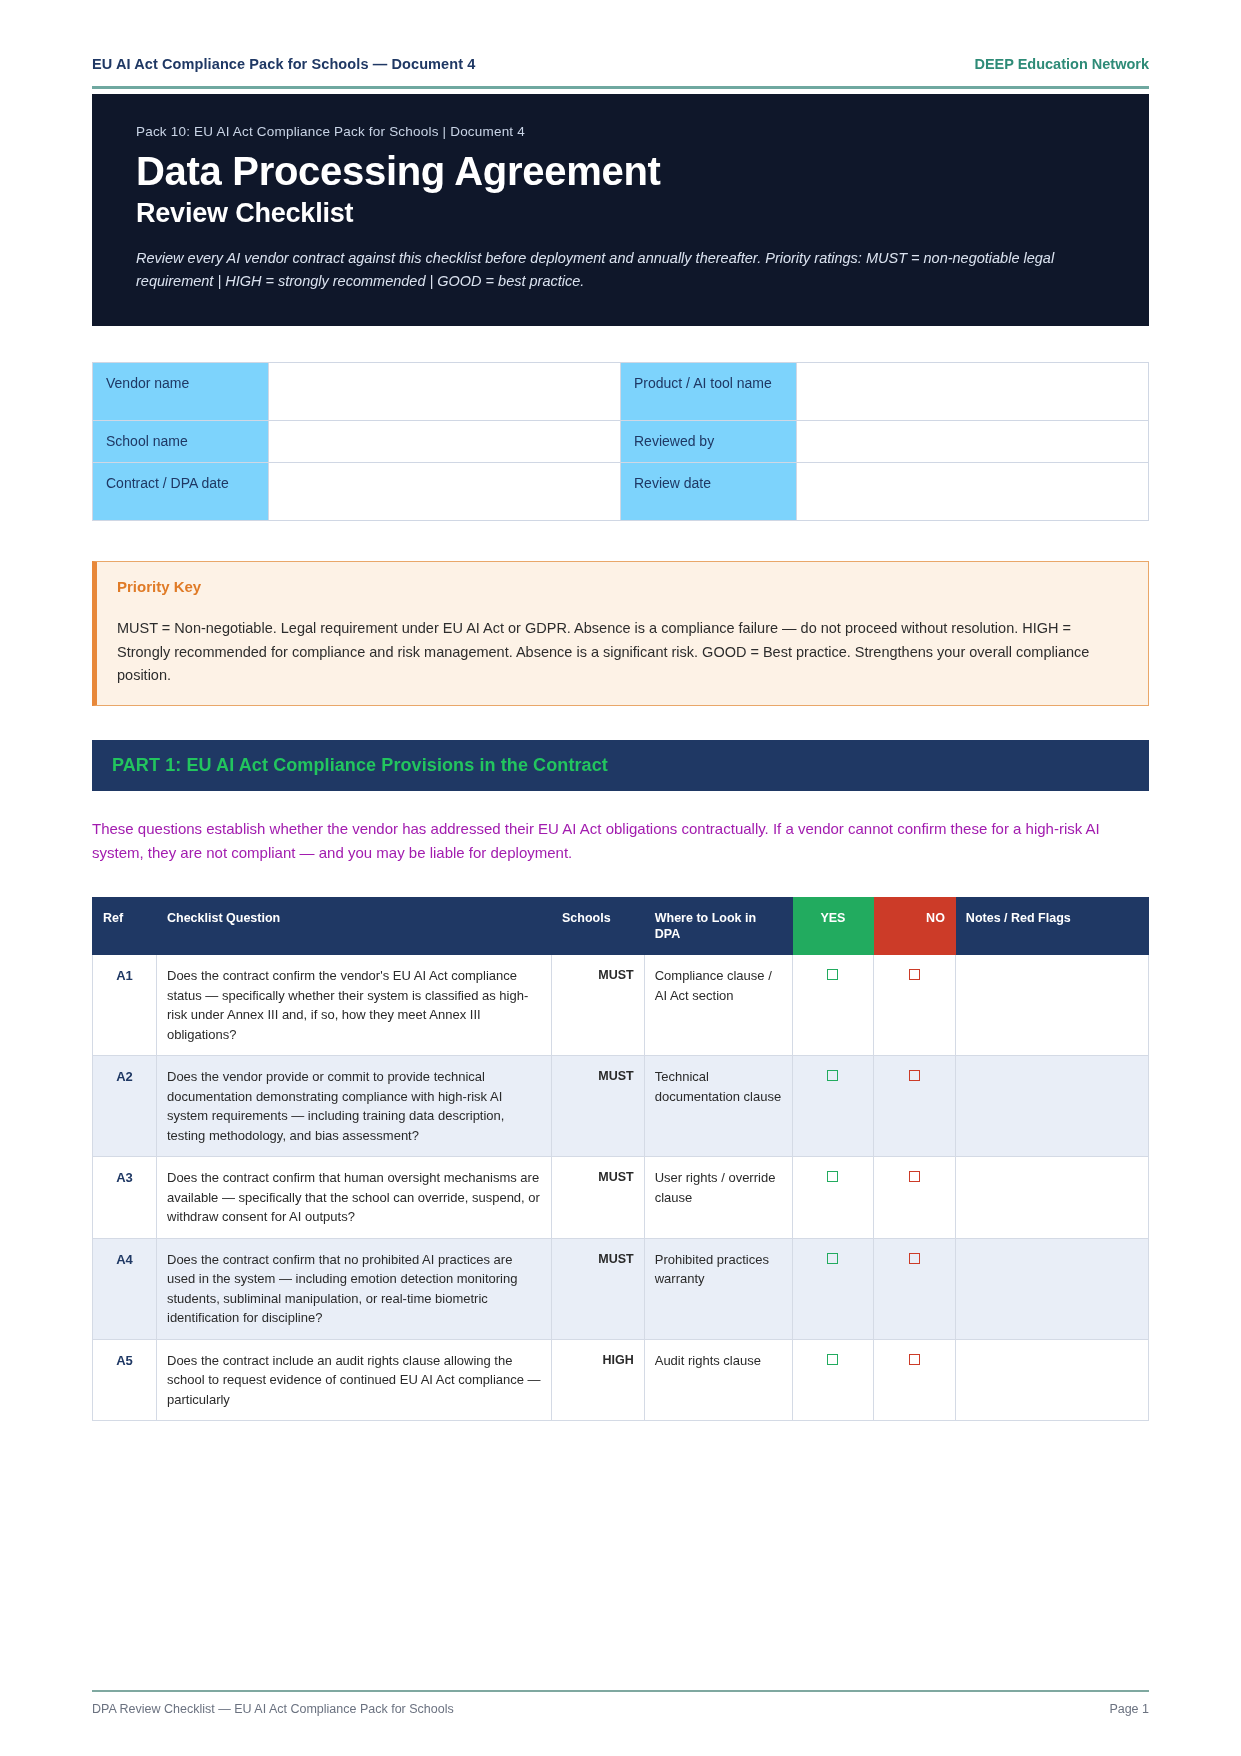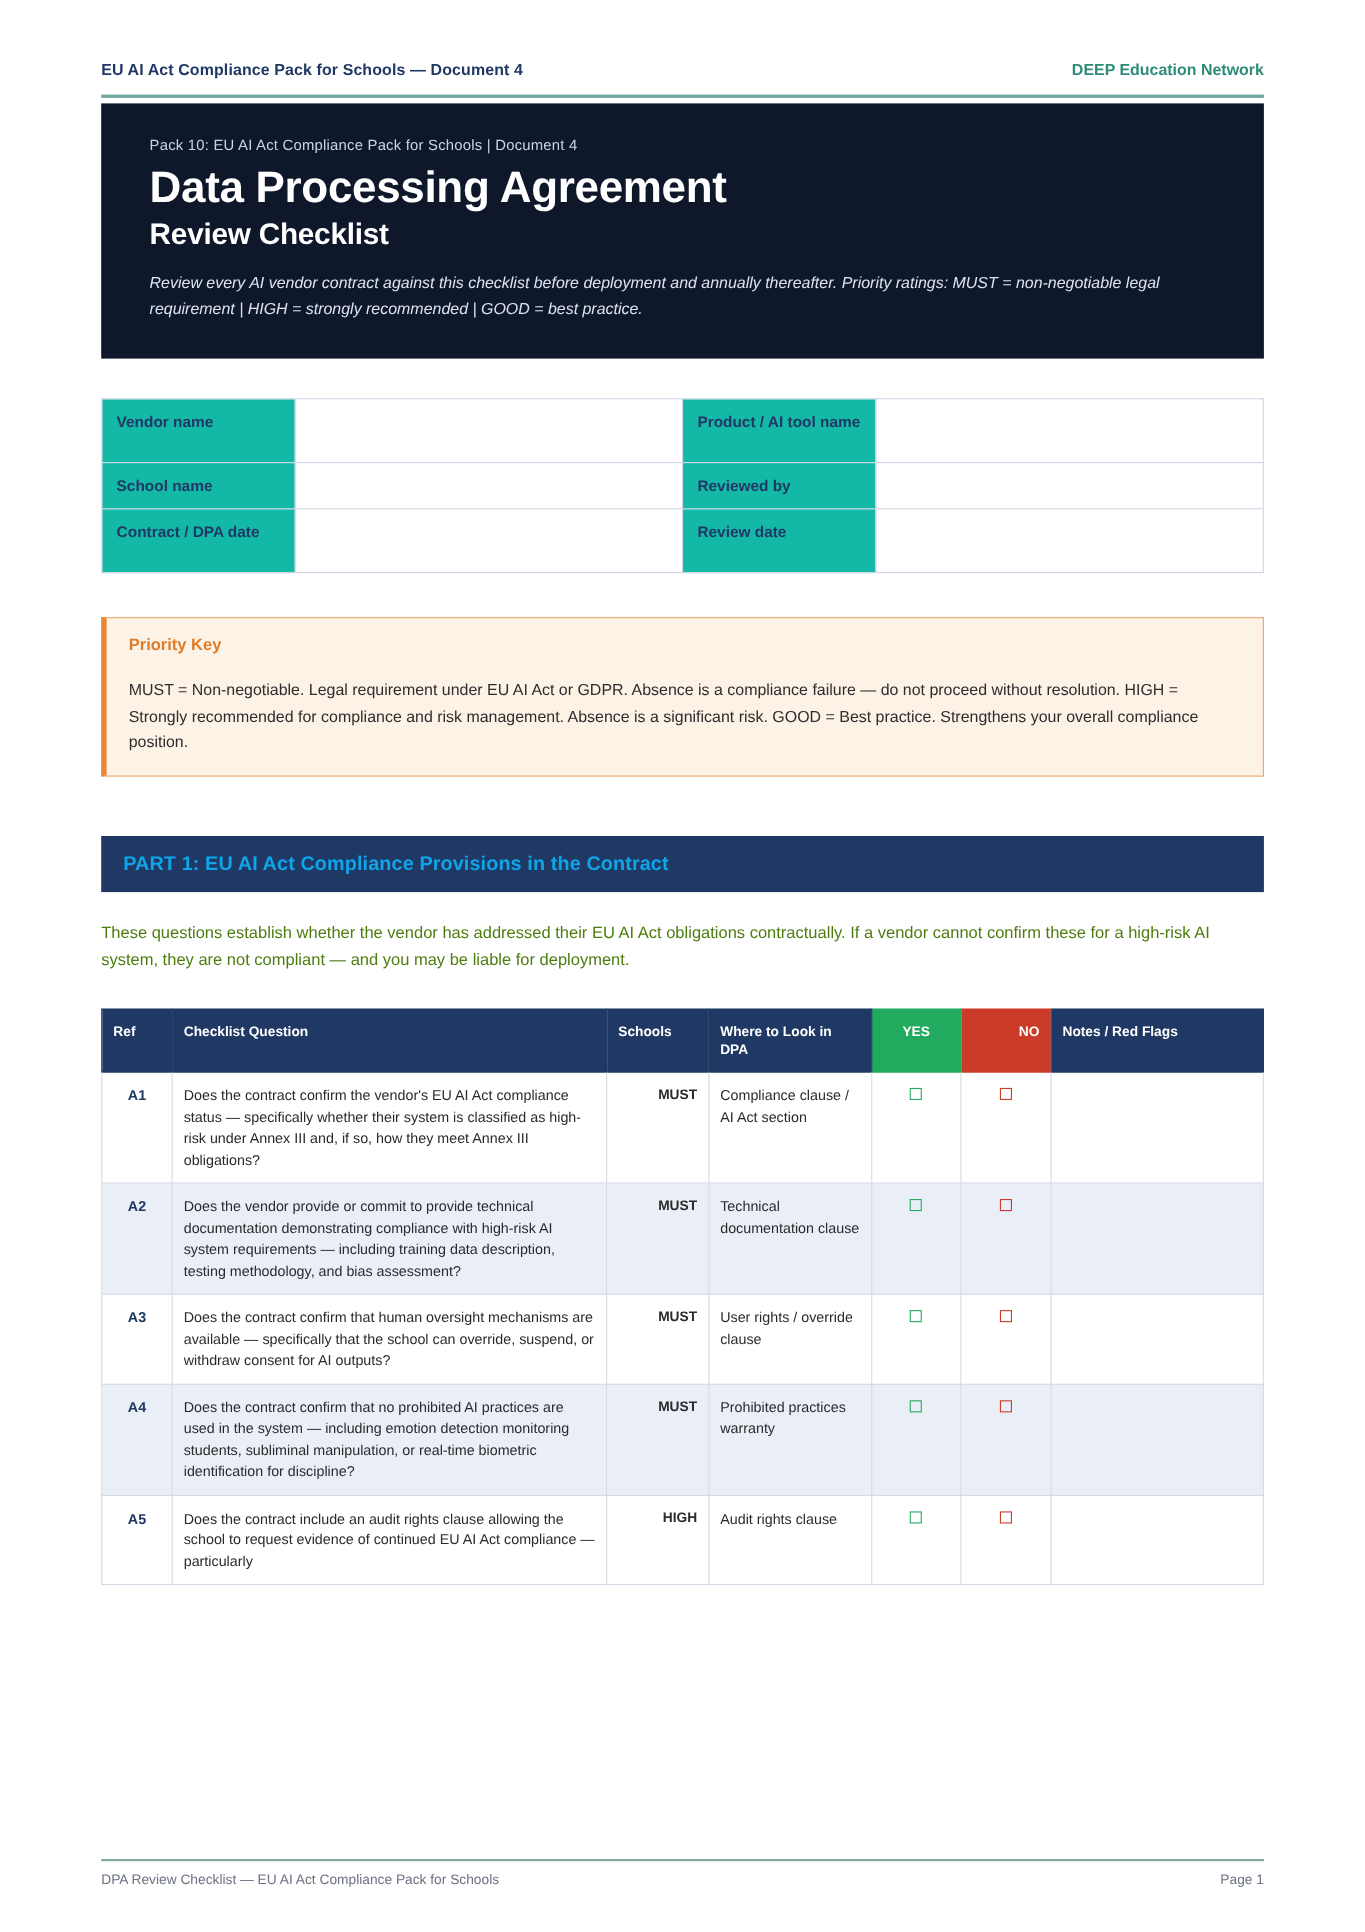--- a/index.html
+++ b/index.html
@@ -78,23 +78,23 @@
     border-collapse: collapse;
     margin-top: 36px;
     font-size: 14px;
   }
   .meta-table td {
     border: 1px solid #d0d7e4;
     padding: 11px 13px;
     vertical-align: top;
   }
   .meta-label {
-    background: #14b8a6;
+    background: #7dd3fc;
     color: #1f3864;
-    font-weight: bold;
+    font-weight: normal;
     width: 163px;
     line-height: 1.35;
   }
   .meta-value { background: #ffffff; width: 327px; }
   .meta-r1 td { height: 58px; }
   .meta-r2 td { height: 42px; }
   .meta-r3 td { height: 58px; }
 
   
   .callout {
@@ -112,34 +112,34 @@
     margin-bottom: 22px;
   }
   .callout-body {
     font-size: 14.5px;
     line-height: 1.6;
     color: #2d2d2d;
   }
 
   
   .part-banner {
-    margin-top: 54px;
+    margin-top: 34px;
     background: #1f3864;
-    color: #0ea5e9;
+    color: #22c55e;
     font-size: 18px;
     font-weight: bold;
     padding: 15px 20px;
     letter-spacing: .1px;
   }
 
   .intro-para {
     margin-top: 26px;
     font-size: 15px;
     line-height: 1.6;
-    color: #4d7c0f;
+    color: #a21caf;
     max-width: 1020px;
   }
 
   
   .checklist {
     width: 100%;
     border-collapse: collapse;
     margin-top: 32px;
     font-size: 13px;
     table-layout: fixed;

